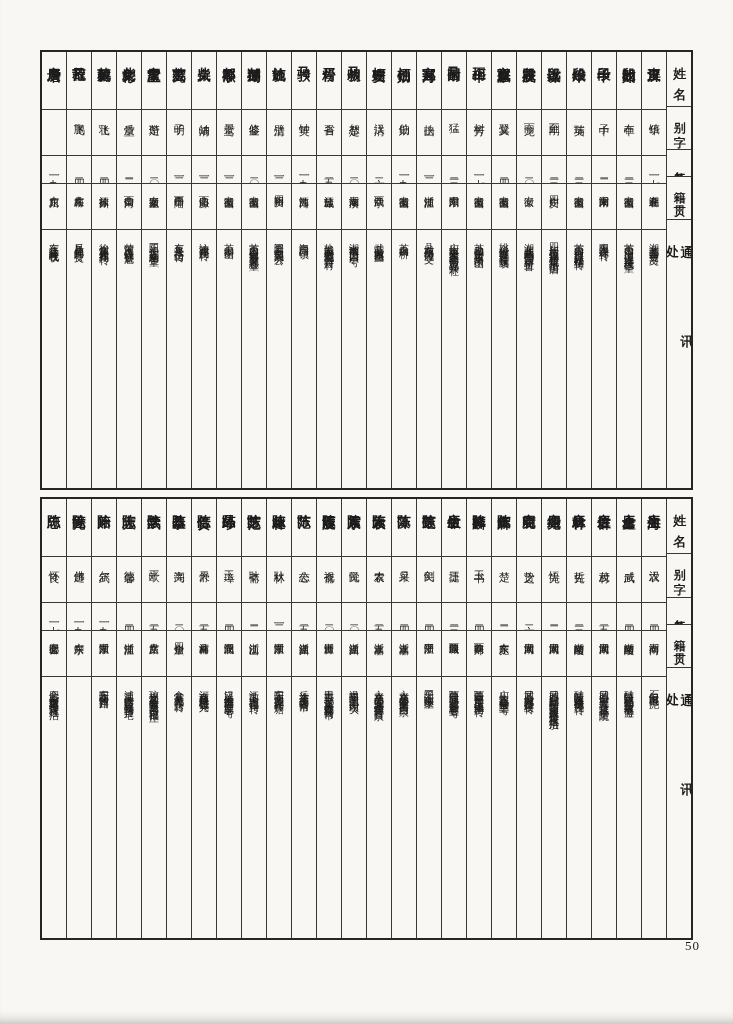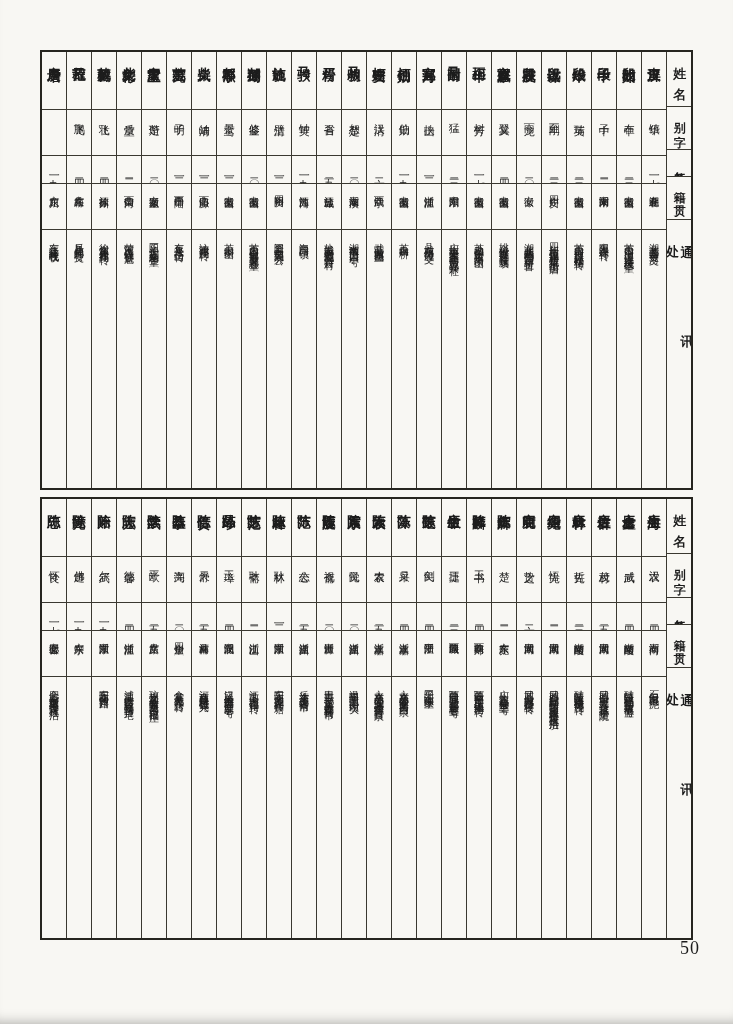--- a/index.html
+++ b/index.html
@@ -39,21 +39,21 @@
   .zi-cell .vtext{font-size:11px;padding-top:5px;letter-spacing:1px;}
   .age-cell .vtext{font-size:11px;letter-spacing:1px;}
   .native-cell .vtext{font-size:10px;padding-top:4px;letter-spacing:.5px;}
   .addr-cell .vtext{font-size:10px;padding-top:5px;letter-spacing:1.5px;}
   
   .h-name .vtext{font-size:13px;font-weight:700;letter-spacing:20px;padding-top:5px;}
   .h-zi .vtext{font-size:12px;font-weight:700;letter-spacing:14px;padding-top:5px;}
   .h-age .vtext{font-size:12px;font-weight:700;letter-spacing:2px;padding-top:0;}
   .h-native .vtext{font-size:12px;font-weight:700;letter-spacing:14px;padding-top:5px;}
   .h-addr .vtext{font-size:13px;font-weight:700;letter-spacing:90px;padding-top:14px;}
-  .page-number{position:absolute;right:33px;top:938px;font-size:18px;letter-spacing:1px;}
+  .page-number{position:absolute;right:33px;top:938px;font-size:13px;letter-spacing:1px;}
 </style>
 </head>
 <body>
 
 <div class="page">
 
   <section class="table table-top">
     <div class="col header-col">
       <div class="cell name-cell h-name">
         <span class="vtext">姓名</span>

